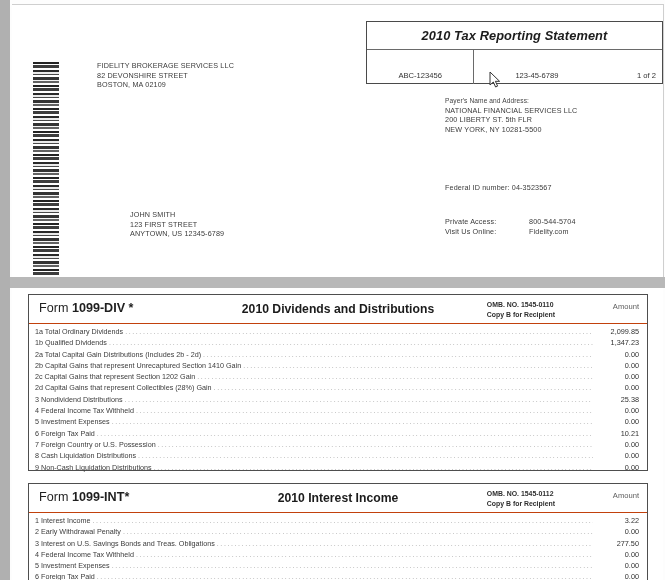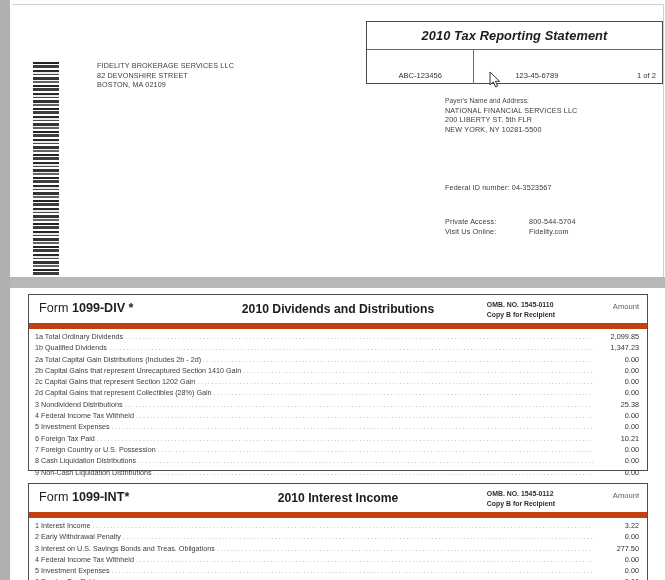--- a/index.html
+++ b/index.html
@@ -135,21 +135,21 @@
   
   .form-box {
     position: absolute;
     border: 1.4px solid #4e4e4e;
     box-sizing: border-box;
     background: #fff;
   }
   .form-head {
     position: relative;
     height: 28px;
-    border-bottom: 6px solid #c2410c;
+    border-bottom: 1px solid #c2410c;
   }
   .fh-form-no {
     position: absolute; left: 10px; top: 6px;
     font-size: 12.6px; color: #1f1f1f;
   }
   .fh-form-no .lightpart { font-weight: normal; }
   .fh-form-no .boldpart  { font-weight: bold; }
   .fh-center {
     position: absolute; left: 0; right: 0; top: 7px;
     text-align: center;
@@ -223,20 +223,25 @@
 
     <div class="blk t-sm" style="left:433px; top:92px;">
       <div class="line t-xs">Payer's Name and Address:</div>
       <div class="line">NATIONAL FINANCIAL SERVICES LLC</div>
       <div class="line">200 LIBERTY ST. 5th FLR</div>
       <div class="line">NEW YORK, NY 10281-5500</div>
     </div>
 
     <div class="blk t-sm" style="left:433px; top:178px;">Federal ID number: 04-3523567</div>
 
+    <div class="blk t-sm" style="left:118px; top:205px;">
+      <div class="line">JOHN SMITH</div>
+      <div class="line">123 FIRST STREET</div>
+      <div class="line">ANYTOWN, US 12345-6789</div>
+    </div>
 
     <div class="blk t-sm" style="left:433px; top:212px; width:210px;">
       <div style="display:flex;">
         <span style="width:84px;">Private Access:</span>
         <span>800-544-5704</span>
       </div>
       <div style="display:flex;">
         <span style="width:84px;">Visit Us Online:</span>
         <span>Fidelity.com</span>
       </div>

